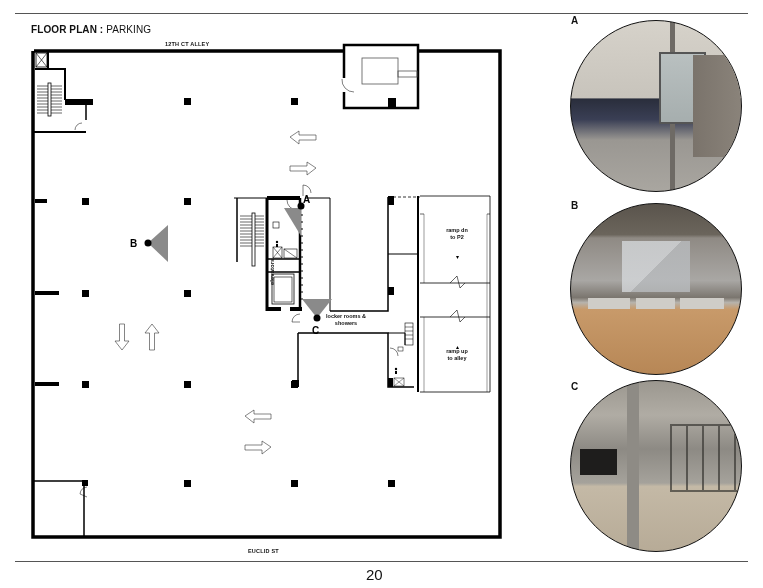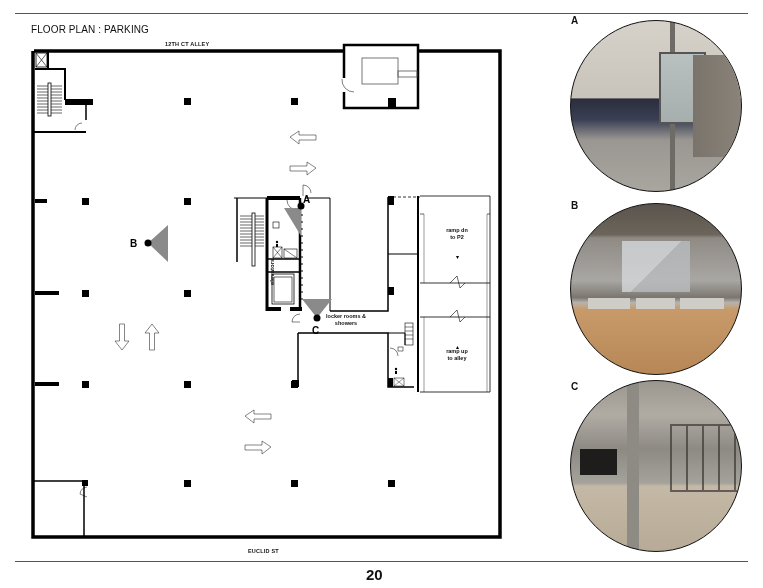--- a/index.html
+++ b/index.html
@@ -1,22 +1,22 @@
 <!DOCTYPE html>
 <html><head>
 <meta charset="utf-8">
 <style>
   html, body { margin: 0; padding: 0; background: #ffffff; }
   body { width: 763px; height: 588px; position: relative; overflow: hidden; font-family: "Liberation Sans", sans-serif; color: #111; }
   .rule { position: absolute; height: 1px; background: #555; }
   .page-title { position: absolute; left: 15px; top: 24px; font-size: 10px; letter-spacing: 0.1px; }
-  .page-title b { font-weight: 400; padding-left: 16px; }
+  .page-title b { font-weight: 700; padding-left: 16px; }
   .page-title span.light { font-weight: 400; text-align: right; }
   .street { position: absolute; font-size: 5.5px; font-weight: 700; letter-spacing: 0.2px; }
-  .page-num { position: absolute; left: 366px; top: 566px; font-size: 15px; font-weight: 700; }
+  .page-num { position: absolute; left: 366px; top: 566px; font-size: 15px; font-weight: 400; }
   #plan { position: absolute; left: 0; top: 0; }
   .photo-label { position: absolute; font-size: 10px; font-weight: 700; }
   .photo { position: absolute; width: 172px; height: 172px; border-radius: 50%; border: 1.5px solid #111; box-sizing: border-box; overflow: hidden; }
   .photo-a { left: 570px; top: 20px;
     background:
       radial-gradient(ellipse at 80% 25%, #e8e4dc 0 4%, transparent 5%),
       linear-gradient(90deg, transparent 0 58%, #6e6a65 58% 61%, transparent 61%),
       linear-gradient(180deg, #d6d2ca 0%, #c8c4bc 45%, #2a2e3c 46%, #3a3f55 58%, #9a9792 70%, #a9a6a0 100%);
   }
   .photo-a::before { content: ""; position: absolute; left: 52%; top: 18%; width: 25%; height: 40%; background: linear-gradient(180deg,#b9c0c0,#a6aeae); border: 2px solid #555; }

